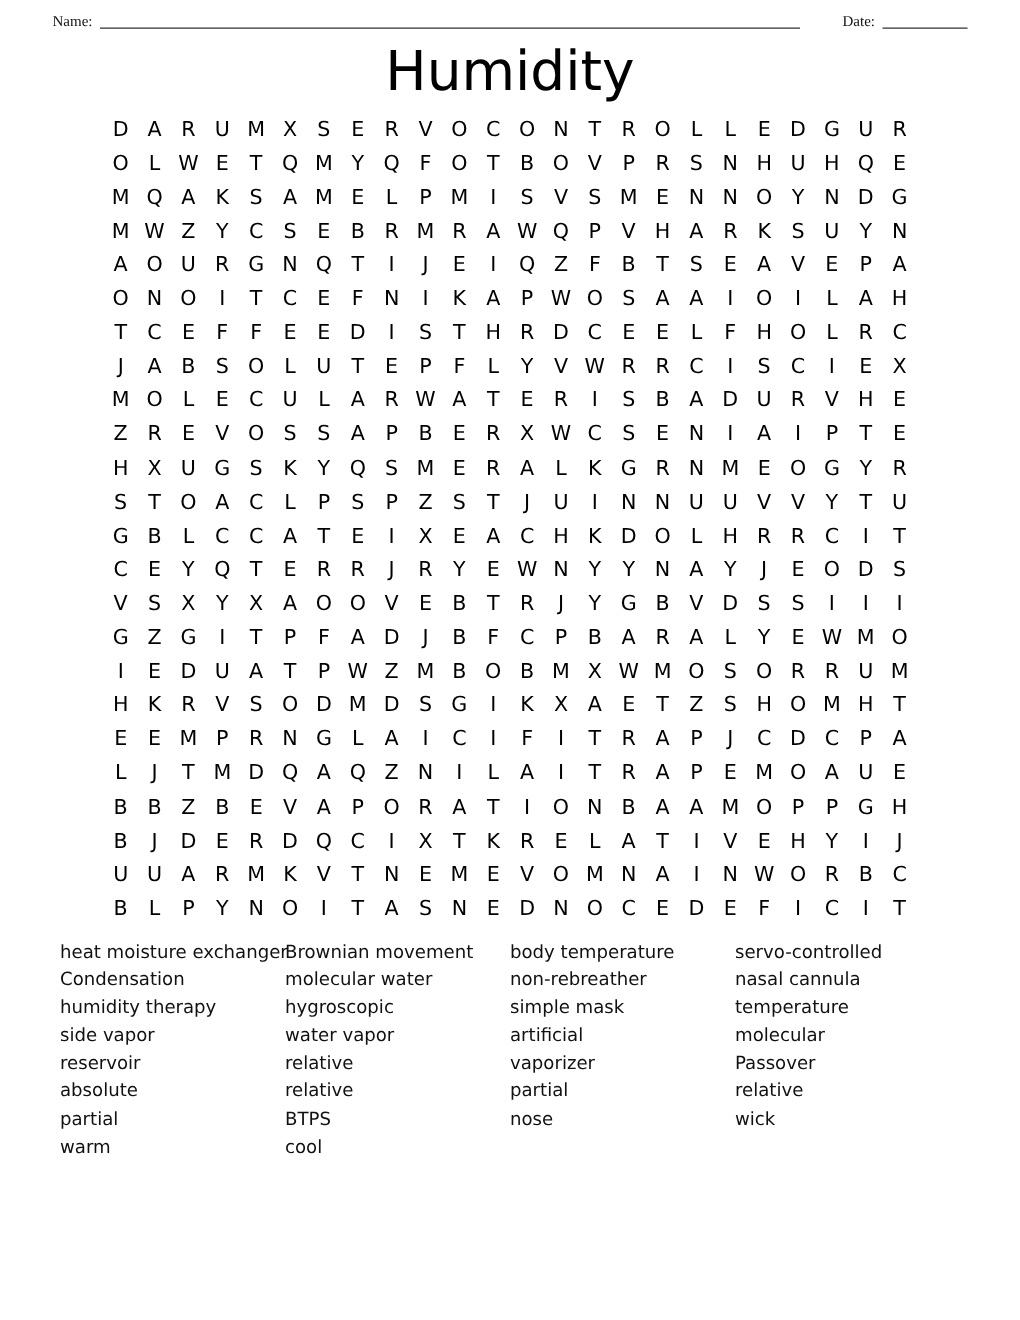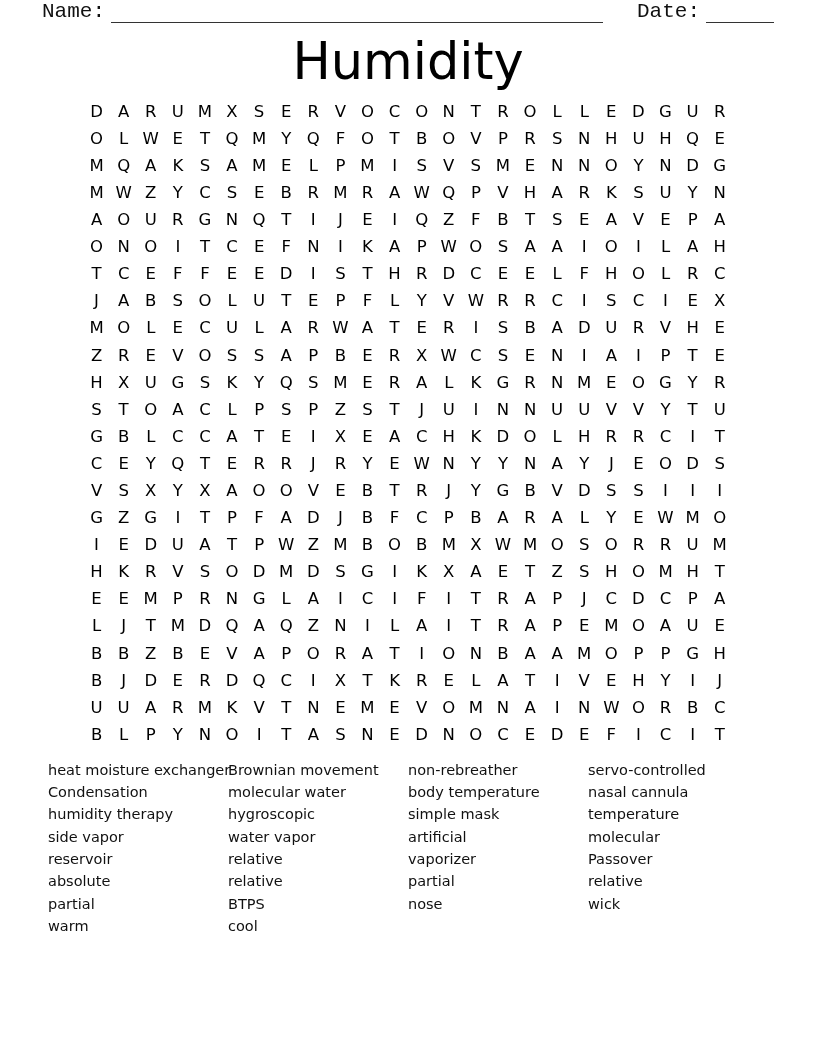--- a/index.html
+++ b/index.html
@@ -11,35 +11,35 @@
     position: relative;
     font-family: "DejaVu Sans", sans-serif;
     color: #000;
     overflow: hidden;
   }
   .topbar {
     display: flex;
     align-items: flex-end;
     padding: 5px 42px 0 42px;
     height: 24px;
-    font-family: Liberation Mono, monospace;
-    font-size: 21px;
+    font-family: Liberation Serif, serif;
+    font-size: 12px;
     color: #111;
   }
   .topbar .label { white-space: nowrap; line-height: 1.2; }
   .blank-line {
     border-bottom: 1px solid #333;
     height: 16px;
   }
   .name-line { flex: 1 1 auto; margin: 0 34px 1px 6px; }
   .date-line { width: 68px; margin: 0 0 1px 6px; }
   .title {
     margin-top: 9px;
     text-align: center;
-    font-size: 51px;
+    font-size: 44px;
     font-weight: 500;
     letter-spacing: 0px;
     line-height: 1.15;
     color: #000;
     font-family: "DejaVu Sans", sans-serif;
   }
   .letter-grid {
     width: 650px;
     margin: 6px auto 0 auto;
     display: grid;
@@ -675,22 +675,22 @@
       <div class="word">Brownian movement</div>
       <div class="word">molecular water</div>
       <div class="word">hygroscopic</div>
       <div class="word">water vapor</div>
       <div class="word">relative</div>
       <div class="word">relative</div>
       <div class="word">BTPS</div>
       <div class="word">cool</div>
     </div>
     <div class="word-col">
+      <div class="word">body temperature</div>
       <div class="word">non-rebreather</div>
-      <div class="word">body temperature</div>
       <div class="word">simple mask</div>
       <div class="word">artificial</div>
       <div class="word">vaporizer</div>
       <div class="word">partial</div>
       <div class="word">nose</div>
     </div>
     <div class="word-col">
       <div class="word">servo-controlled</div>
       <div class="word">nasal cannula</div>
       <div class="word">temperature</div>

